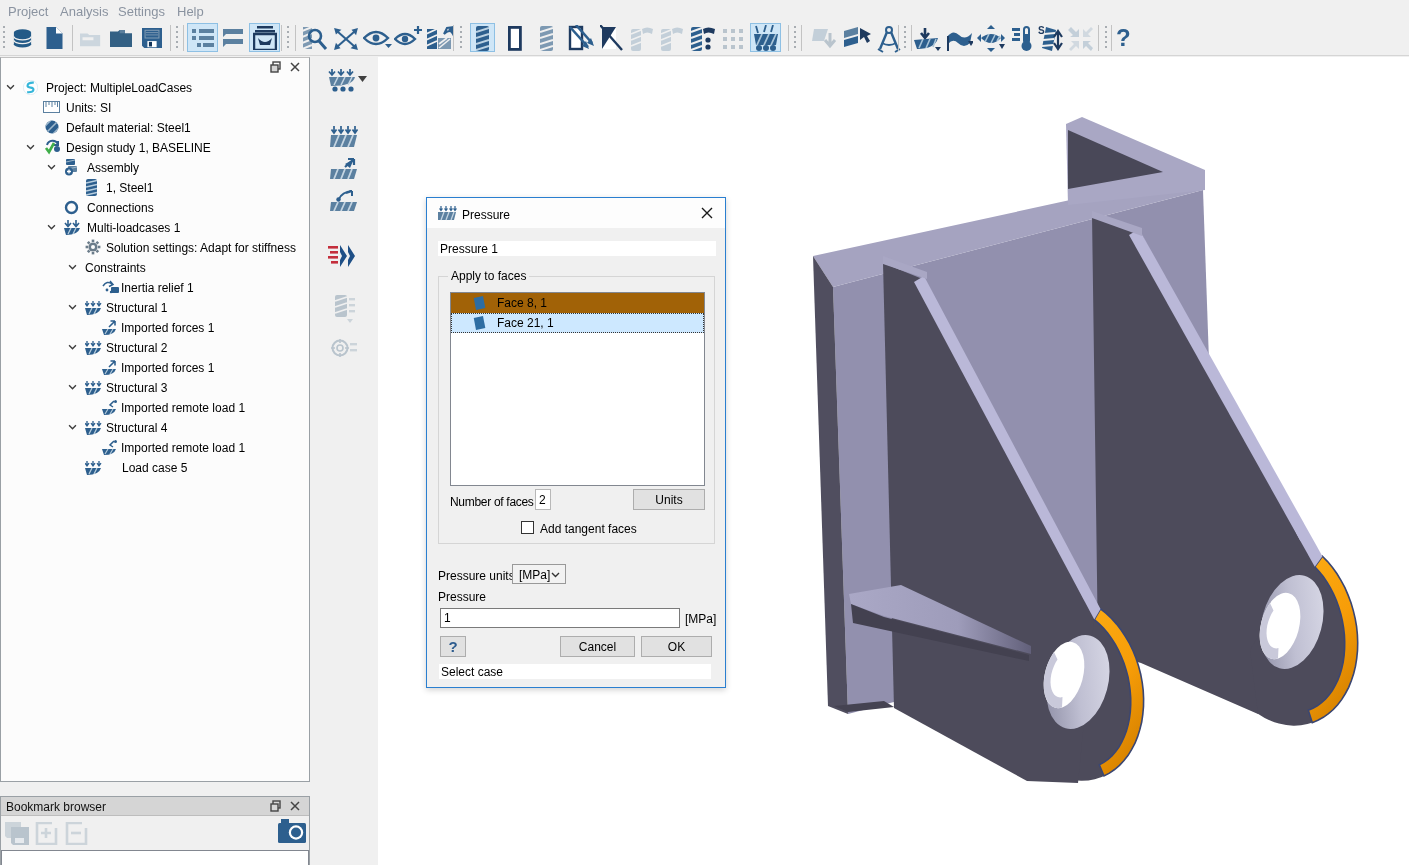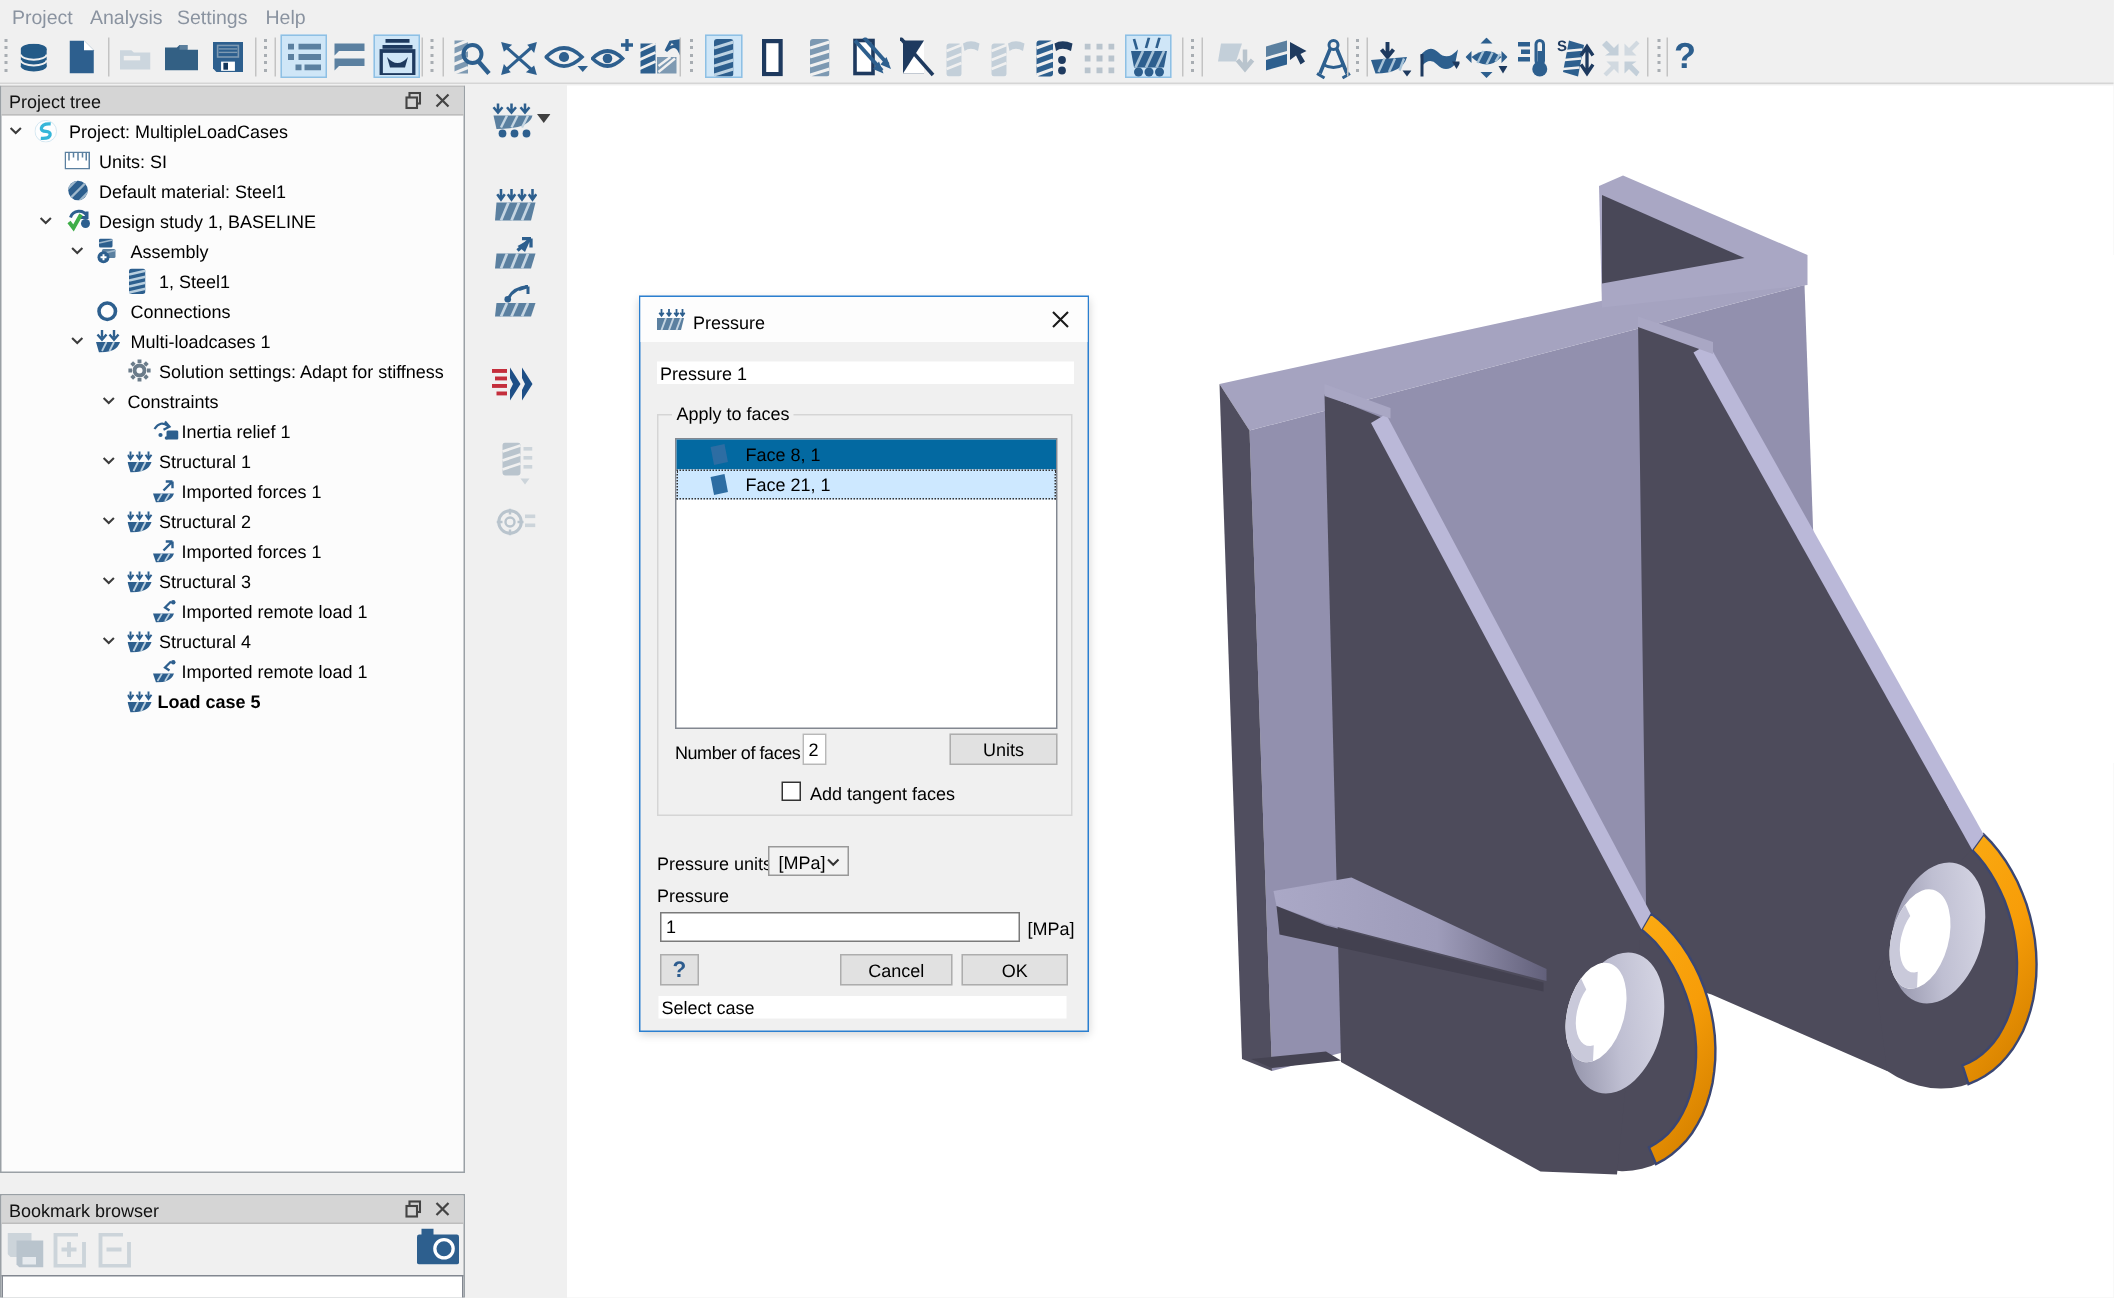--- a/index.html
+++ b/index.html
@@ -486,21 +486,20 @@
         <circle cx="9" cy="9" r="3" fill="none" stroke="#b9c4cd" stroke-width="1.6"></circle>
         <path d="M9,0 L9,4 M9,14 L9,18 M0,9 L4,9 M14,9 L18,9" stroke="#b9c4cd" stroke-width="1.6"></path>
         <g fill="#ccd4da">
           <rect x="19" y="4" width="7" height="2.4"></rect>
           <rect x="19" y="10" width="7" height="2.4"></rect>
         </g>
       </svg>
   </div>
 
   <div id="ptree">
-    <div class="ptitle">Project tree</div>
     <svg style="position:absolute;top:3px;right:28px" width="11" height="12" viewBox="0 0 11 12">
         <rect x="3" y="1" width="7" height="7" fill="none" stroke="#444" stroke-width="1.4"></rect>
         <rect x="1" y="4" width="7" height="7" fill="#d5d5d5" stroke="#444" stroke-width="1.4"></rect>
       </svg>
     <svg style="position:absolute;top:4px;right:9px" width="10" height="10" viewBox="0 0 10 10">
         <path d="M1,1 L9,9 M9,1 L1,9" stroke="#444" stroke-width="1.5"></path>
       </svg>
     <div id="treerows">
       <div class="trow" style="top:20px;left:0">
         <svg class="chev" style="left:5px" width="10" height="7" viewBox="0 0 10 7">
@@ -754,21 +753,21 @@
         <svg style="position:absolute;left:84px;top:2px" width="17" height="15" viewBox="0 0 17 15">
             <path d="M2,1 L2,5 M0,3.2 L2,6 L4,3.2" stroke="#2d5f8e" stroke-width="1.3" fill="none"></path>
             <path d="M8,1 L8,5 M6,3.2 L8,6 L10,3.2" stroke="#2d5f8e" stroke-width="1.3" fill="none"></path>
             <path d="M14,1 L14,5 M12,3.2 L14,6 L16,3.2" stroke="#2d5f8e" stroke-width="1.3" fill="none"></path>
             <path d="M0,8 L16,8 Q14,15 2,15 Z" fill="#2d5f8e"></path>
             <g stroke="#b9cfdf" stroke-width="1.2">
               <line x1="4" y1="14" x2="7" y2="8"></line>
               <line x1="9" y1="14" x2="12" y2="8"></line>
             </g>
           </svg>
-        <span style="left:104px;font-weight:bold">Load case 5</span>
+        <span style="left:121px;font-weight:normal">Load case 5</span>
       </div>
     </div>
   </div>
 
   <div id="bmark">
     <div class="ptitle">Bookmark browser</div>
     <svg style="position:absolute;top:3px;right:28px" width="11" height="12" viewBox="0 0 11 12">
         <rect x="3" y="1" width="7" height="7" fill="none" stroke="#444" stroke-width="1.4"></rect>
         <rect x="1" y="4" width="7" height="7" fill="#d5d5d5" stroke="#444" stroke-width="1.4"></rect>
       </svg>
@@ -815,21 +814,21 @@
         </svg>
       <div class="txt">Pressure</div>
       <svg id="dlgX" viewBox="0 0 16 16">
           <path d="M3,3 L13,13 M13,3 L3,13" stroke="#1a1a1a" stroke-width="1.4"></path>
         </svg>
     </div>
     <div class="dfield" style="left:11px; top:43px; width:278px; height:15px; padding:1px 0 0 2px;">Pressure 1</div>
     <div class="gbox" style="left:11px; top:78px; width:277px; height:268px;">
       <div class="glabel">Apply to faces</div>
       <div style="position:absolute; left:11px; top:15px; width:255px; height:194px; background:#fff; border:1px solid #828790;">
-        <div style="position:absolute; top:0; left:0; right:0; height:20px; background:#0369a1;">
+        <div style="position:absolute; top:0; left:0; right:0; height:20px; background:#a16207;">
           <svg style="position:absolute;left:22px;top:3px" width="15" height="14" viewBox="0 0 15 14">
               <path d="M1,2 L10,0 L14,12 L5,14 Z" fill="#2d6da3" transform="skewX(-8)"></path>
             </svg>
           <span style="position:absolute;left:46px;top:3px;font-size:12px">Face 8, 1</span>
         </div>
         <div style="position:absolute; top:20px; left:0; right:0; height:20px; background:#cde8ff; outline:1px dotted #333; outline-offset:-1px;">
           <svg style="position:absolute;left:22px;top:3px" width="15" height="14" viewBox="0 0 15 14">
               <path d="M1,2 L10,0 L14,12 L5,14 Z" fill="#2d6da3" transform="skewX(-8)"></path>
             </svg>
           <span style="position:absolute;left:46px;top:3px;font-size:12px">Face 21, 1</span>

